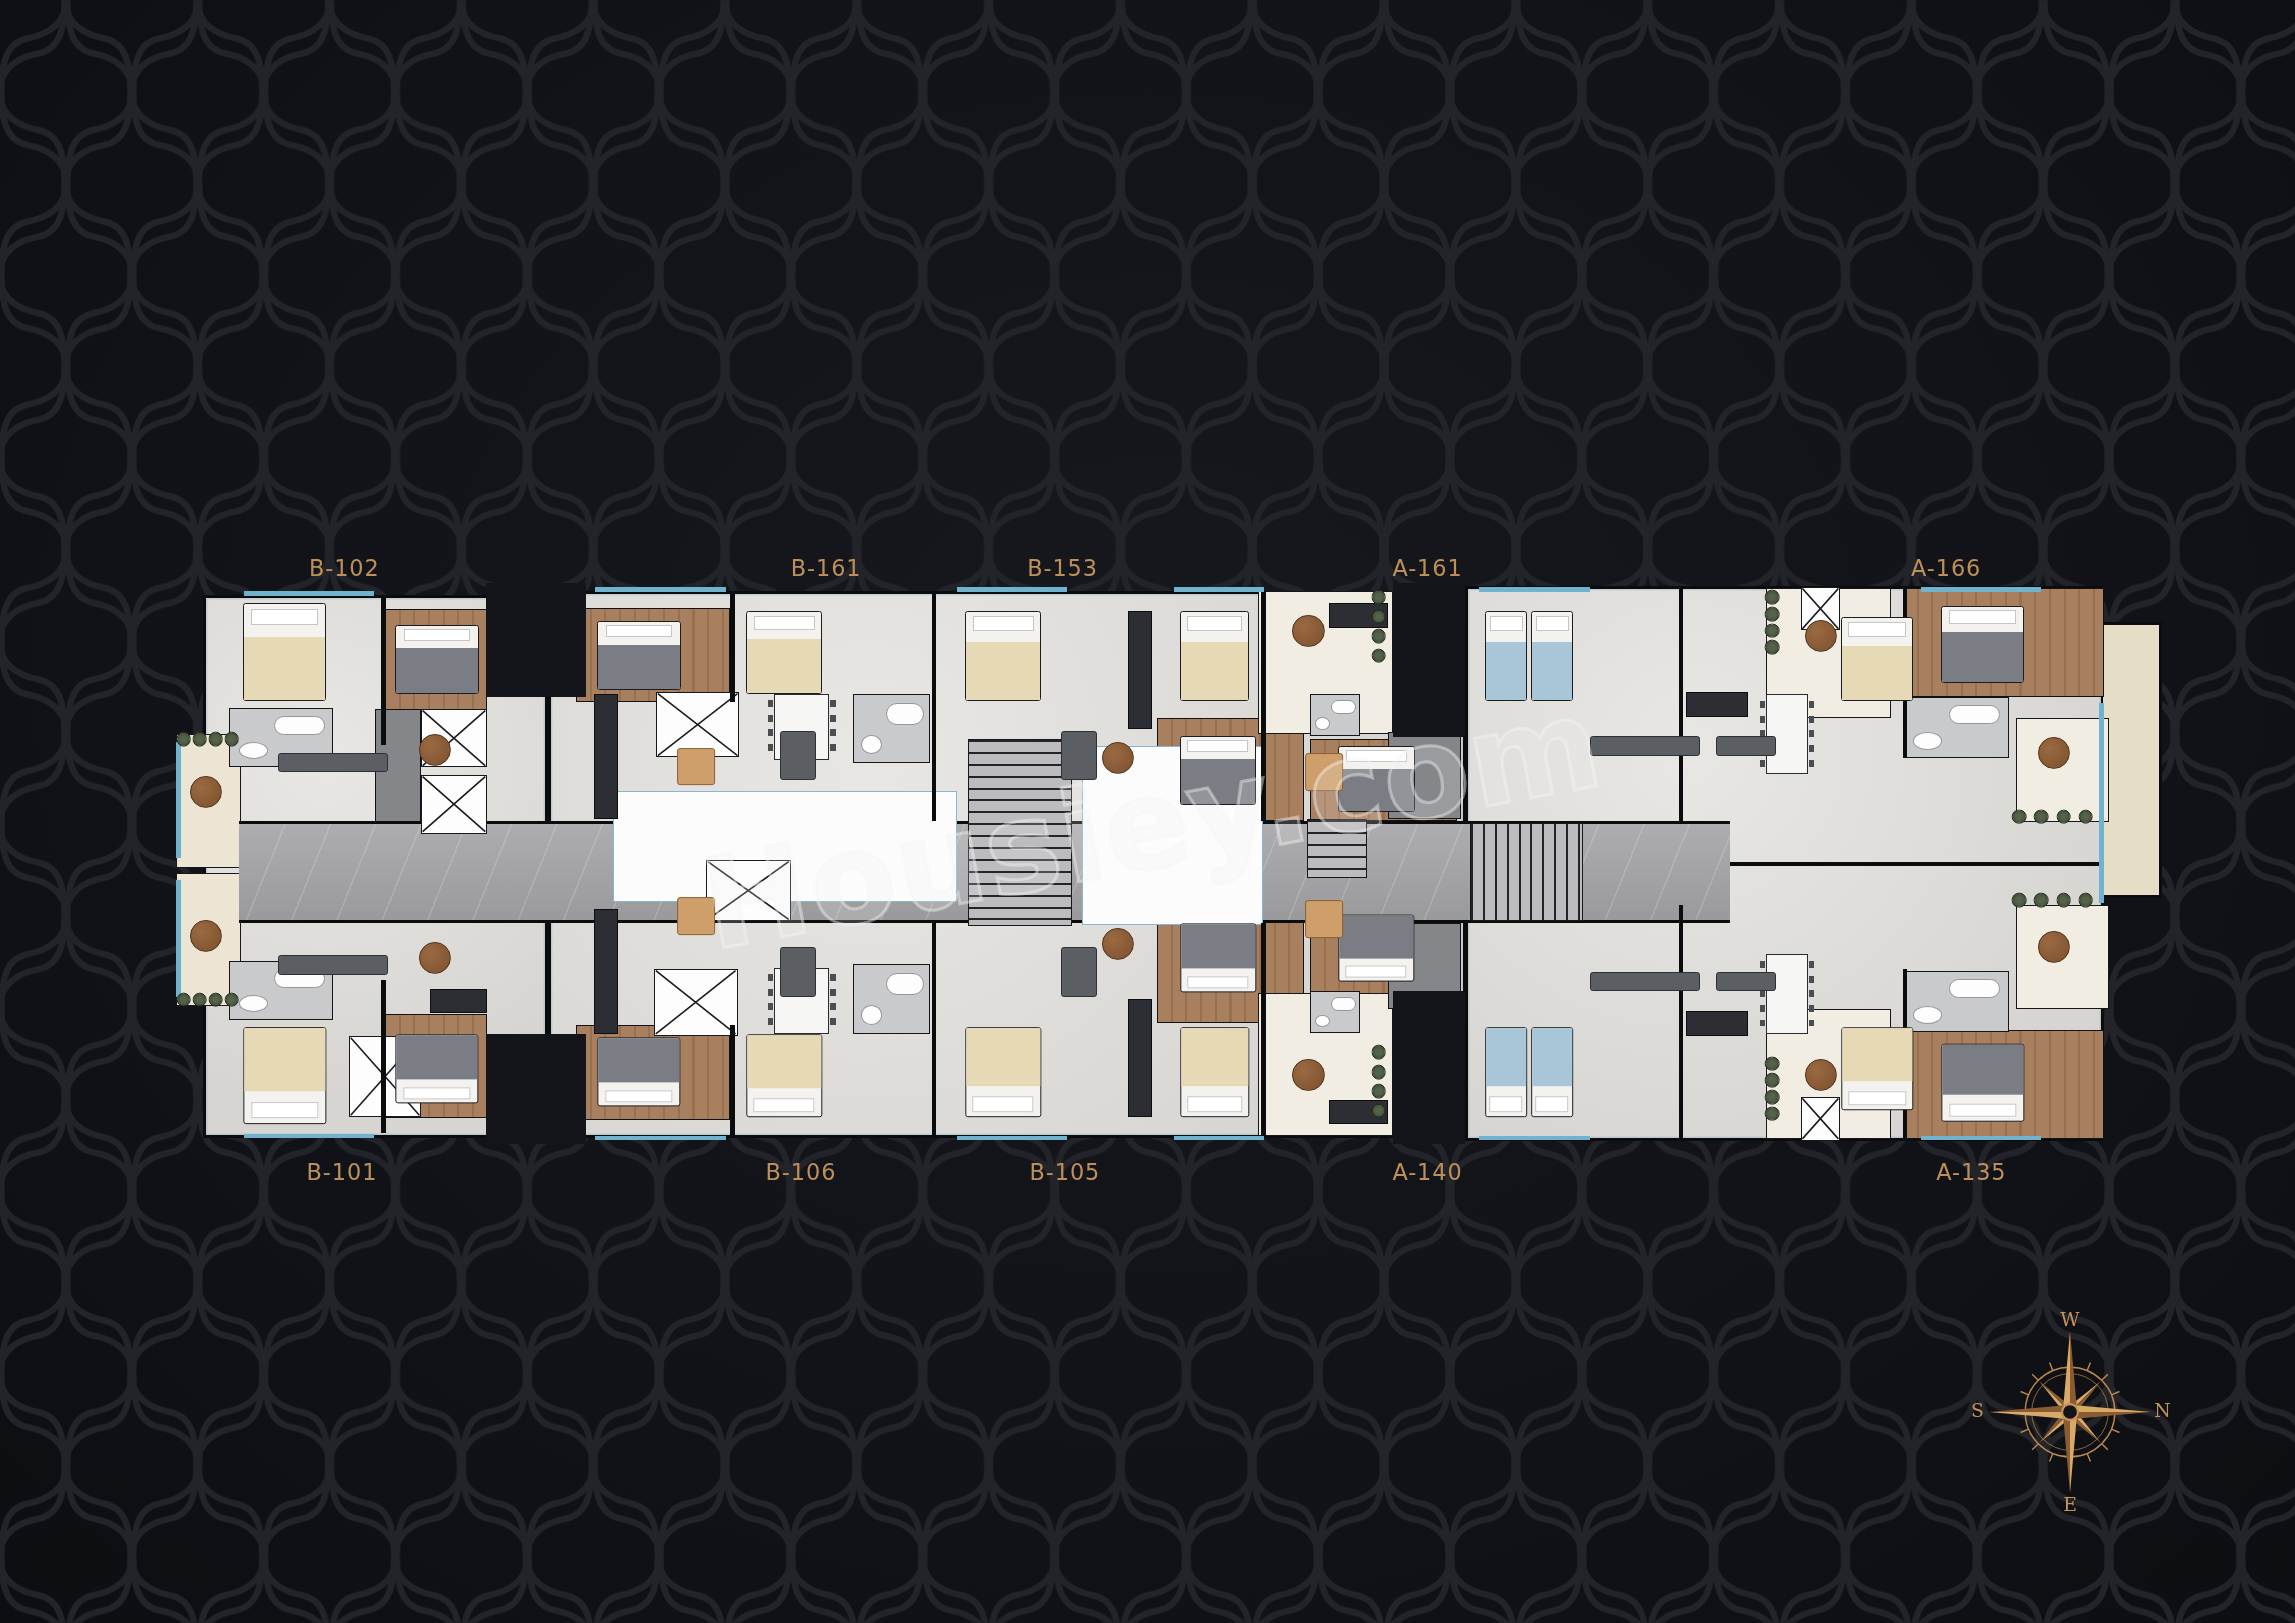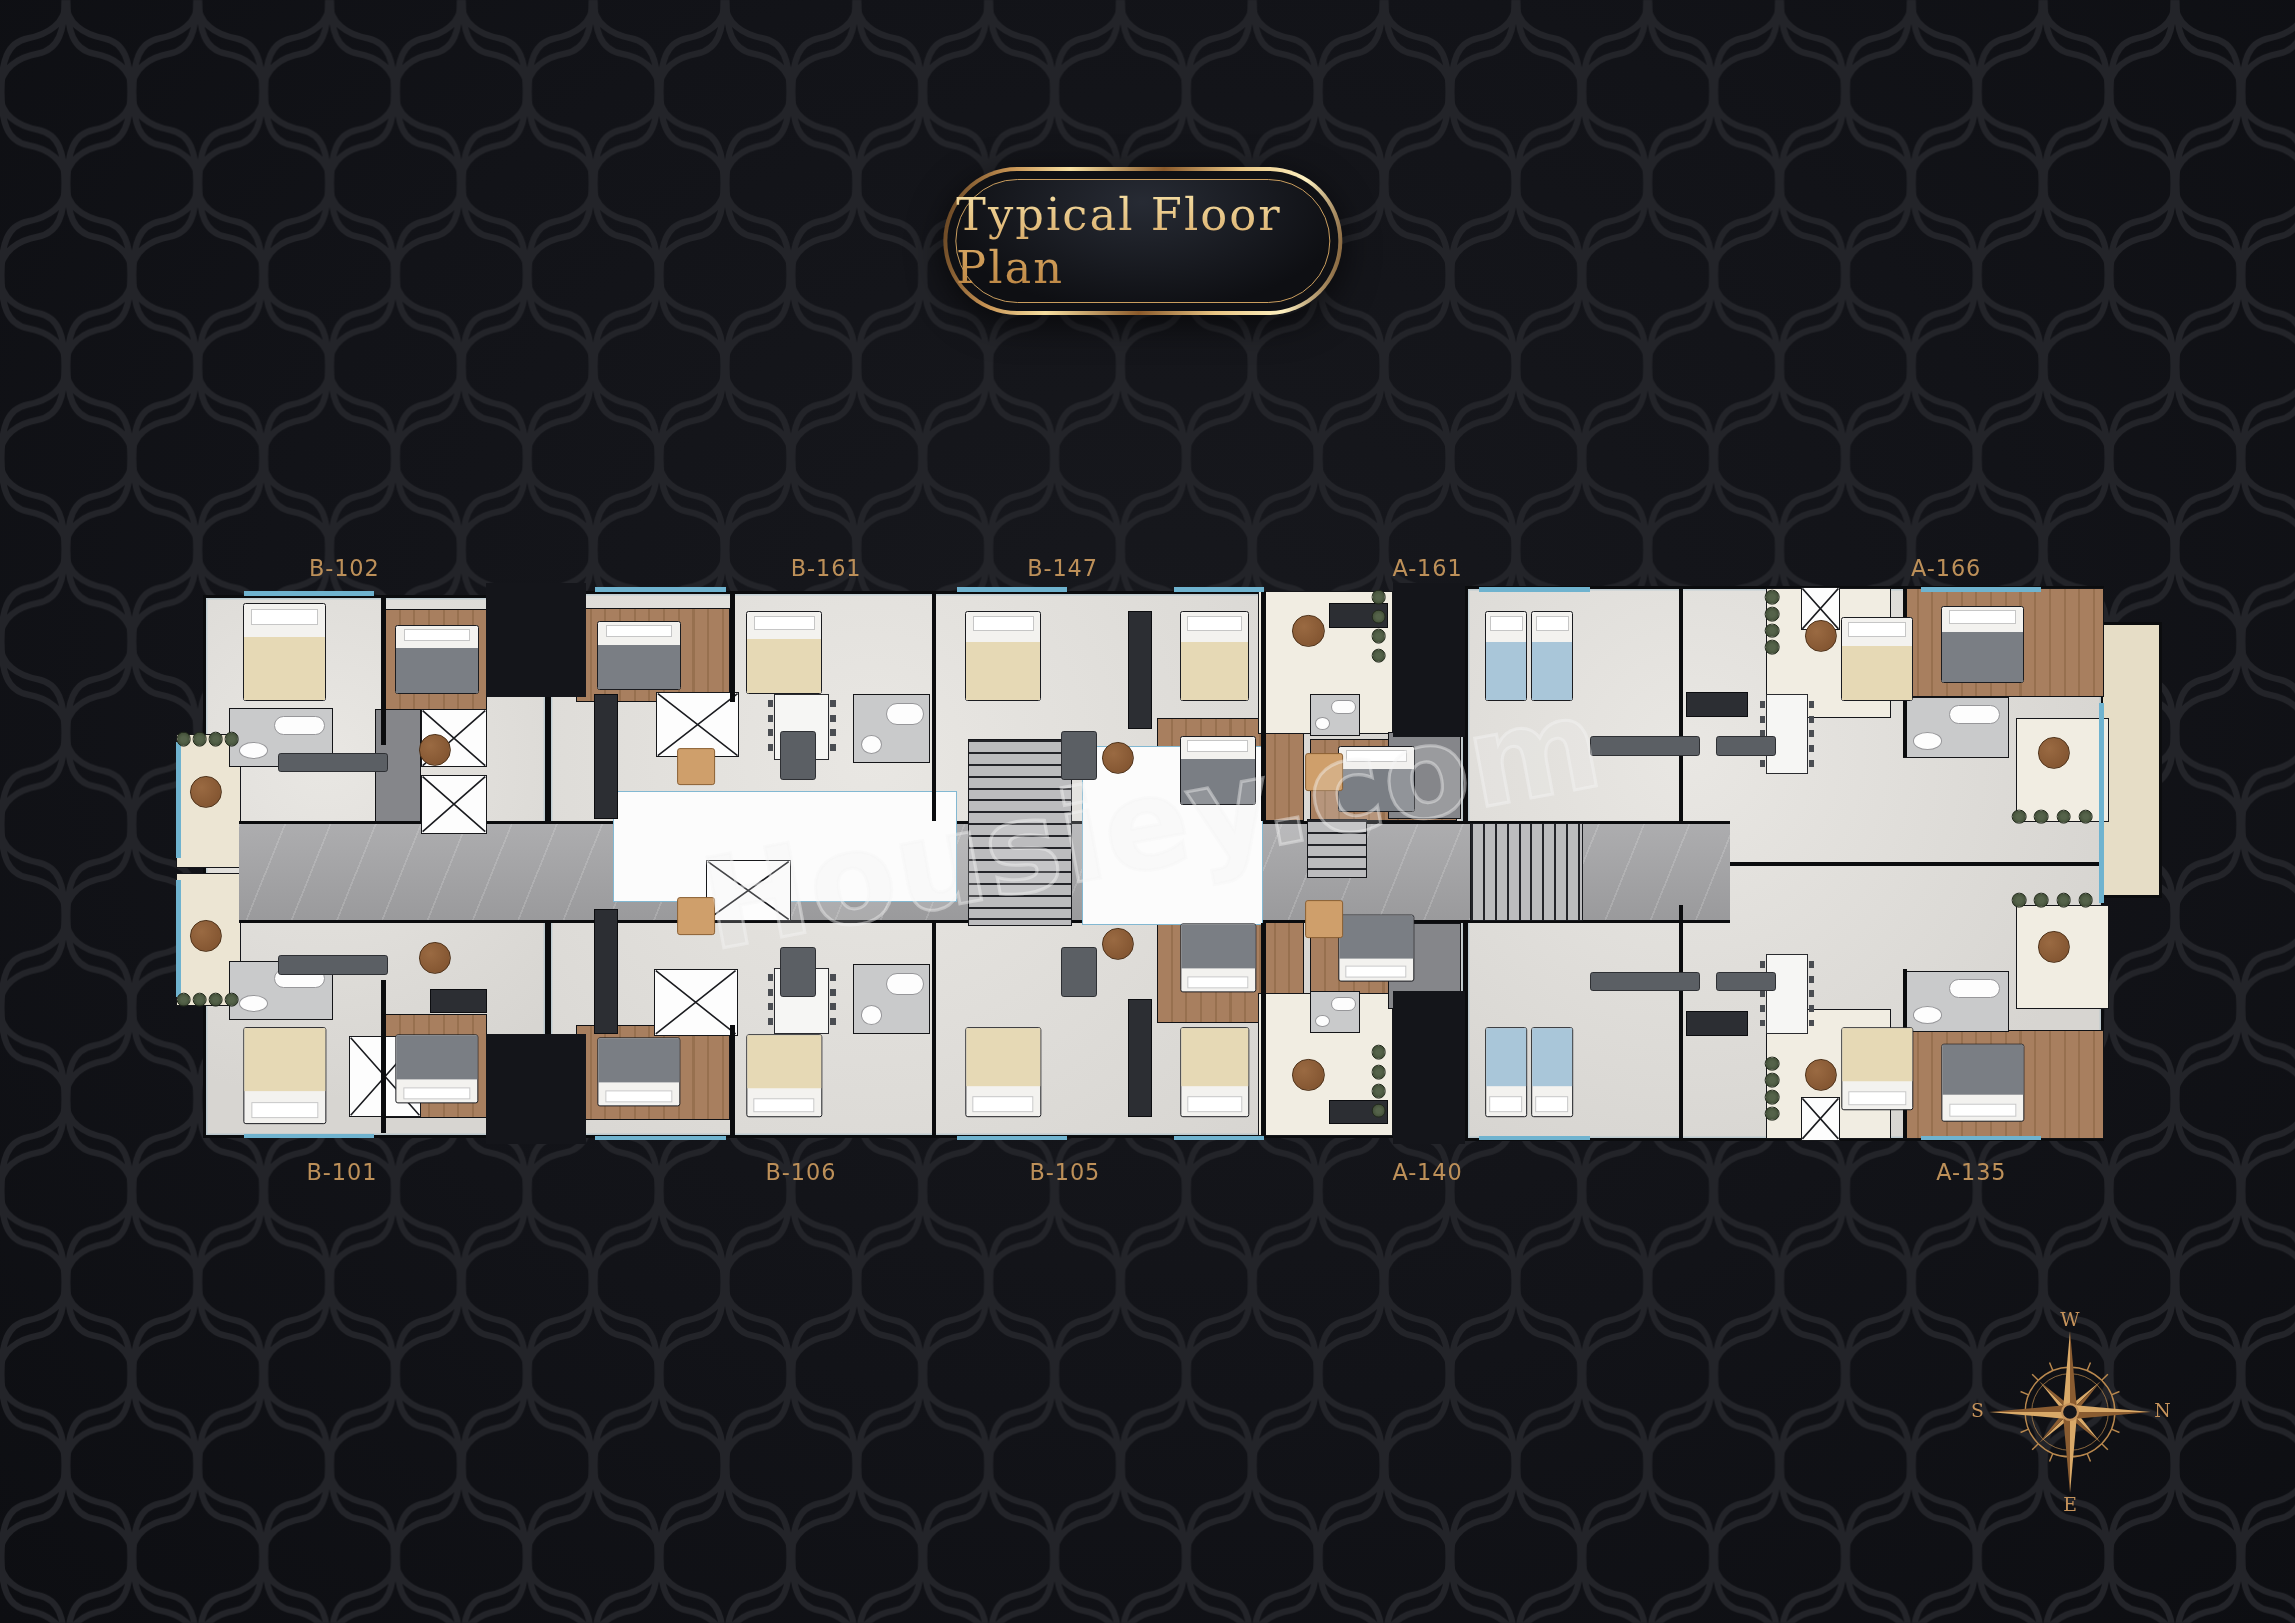--- a/index.html
+++ b/index.html
@@ -91,32 +91,25 @@
         <use href="#ogee" x="0" y="0"></use>
         <use href="#ogee" x="190" y="0"></use>
         <use href="#ogee" x="95" y="132"></use>
         <use href="#ogee" x="0" y="264"></use>
         <use href="#ogee" x="190" y="264"></use>
       </pattern>
     </defs>
     <rect width="100%" height="100%" fill="url(#lattice)"></rect>
   </svg>
 
-  <div class="badge">
-    <div class="badge-mid">
-      <div class="badge-in">
-        <span class="badge-text">Typical Floor Plan</span>
-      </div>
-    </div>
-  </div>
 
   <div>
       <div class="ulabel" style="left: 15%; top: 35%;">B-102</div>
       <div class="ulabel" style="left: 36%; top: 35%;">B-161</div>
-      <div class="ulabel" style="left: 46.3%; top: 35%;">B-147</div>
+      <div class="ulabel" style="left: 46.3%; top: 35%;">B-153</div>
       <div class="ulabel" style="left: 62.2%; top: 35%;">A-161</div>
       <div class="ulabel" style="left: 84.8%; top: 35%;">A-166</div>
       <div class="ulabel" style="left: 14.9%; top: 72.2%;">B-101</div>
       <div class="ulabel" style="left: 34.9%; top: 72.2%;">B-106</div>
       <div class="ulabel" style="left: 46.4%; top: 72.2%;">B-105</div>
       <div class="ulabel" style="left: 62.2%; top: 72.2%;">A-140</div>
       <div class="ulabel" style="left: 85.9%; top: 72.2%;">A-135</div>
     </div>
 
   <div class="plan">

